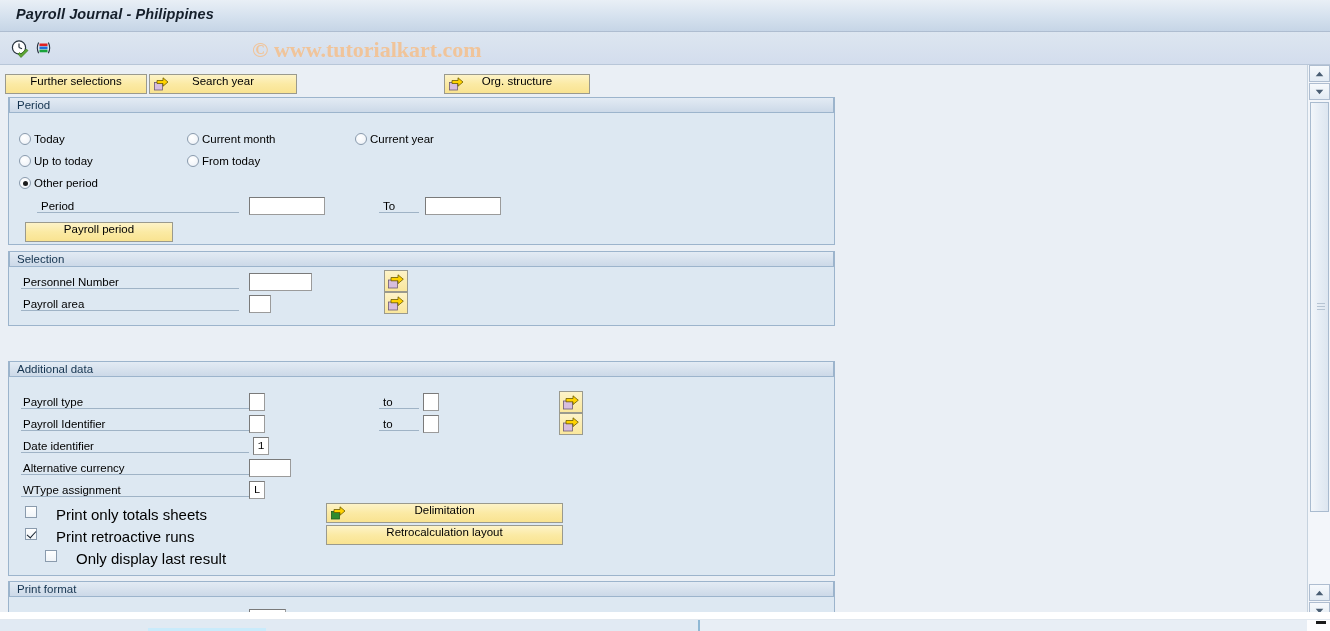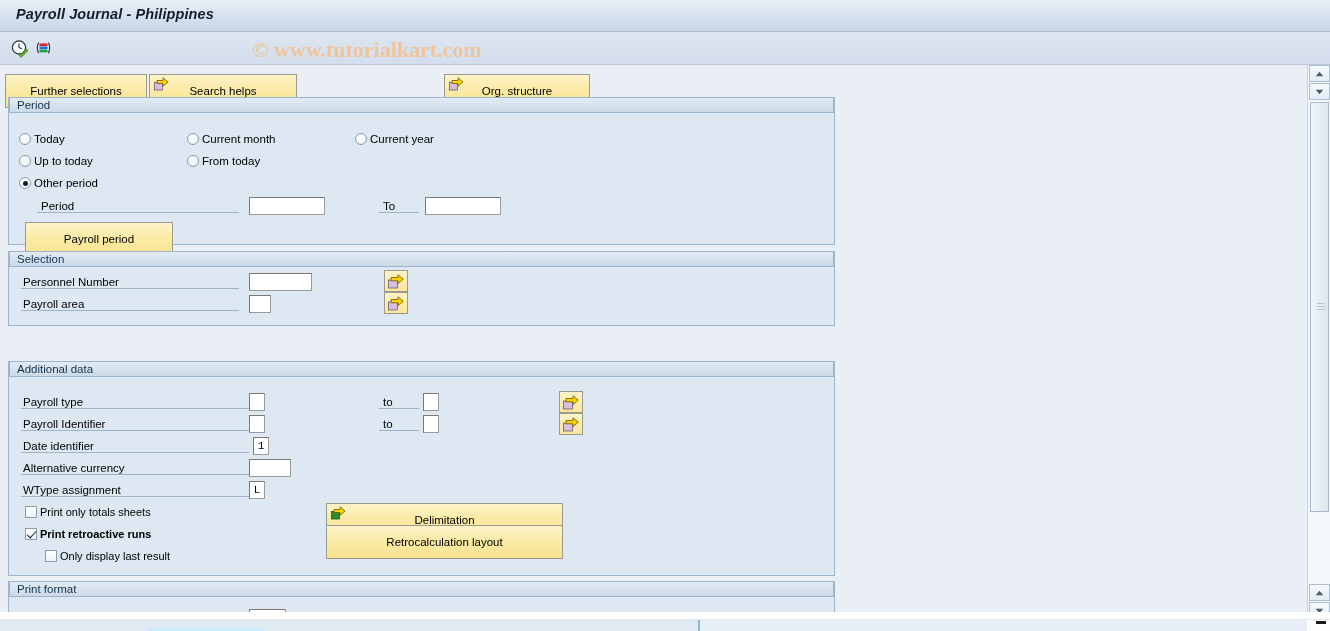--- a/index.html
+++ b/index.html
@@ -85,24 +85,24 @@
   .btn {
     position: absolute;
     height: 20px;
     background: linear-gradient(to bottom, #fdf3c8 0%, #fbeaa4 50%, #f9e391 100%);
     border: 1px solid #9a9a8e;
     box-sizing: border-box;
     font-size: 11.5px;
     color: #000;
     cursor: pointer;
     display: flex;
-    align-items: center;
+    align-items: flex-start;
     justify-content: center;
     white-space: nowrap;
-    padding: 16px;
+    padding: 0;
   }
   .btn .btn-label { pointer-events: none; }
   .btn .bicon {
     position: absolute;
     left: 4px; top: 2px;
     width: 15px; height: 14px;
   }
 
   
   .group {
@@ -187,24 +187,25 @@
     left: 2.5px; top: 2.5px;
     width: 5px; height: 5px;
     border-radius: 50%;
     background: #1c1c1c;
   }
 
   
   .check-wrap {
     position: absolute;
     display: flex;
-    align-items: flex-end;
-    cursor: pointer;
-    white-space: nowrap;
-    font-size: 11px;
+    align-items: flex-start;
+    cursor: pointer;
+    white-space: nowrap;
+    font-size: 15px;
+    gap: 16px;
   }
   .cbox {
     width: 12px; height: 12px;
     background: linear-gradient(to bottom, #ffffff 0%, #f0f4f8 100%);
     border: 1px solid #8a9bad;
     box-sizing: border-box;
     margin-right: 3px;
     position: relative;
     flex: none;
   }
@@ -358,21 +359,21 @@
       <span class="btn-label">Further selections</span>
     </button>
 
     <button class="btn" style="left:149px; top:9px; width:148px;">
       <span class="bicon">
         <svg width="15" height="14" viewBox="0 0 15 14">
           <rect x="0.5" y="5.5" width="8" height="7.5" fill="#d7bede" stroke="#6c5a75" stroke-width="0.8"></rect>
           <path d="M3 3.5 L9 3.5 L9 0.8 L14 5 L9 9.2 L9 6.5 L3 6.5 Z" fill="#ffd200" stroke="#6b5a00" stroke-width="0.8"></path>
         </svg>
       </span>
-      <span class="btn-label">Search helps</span>
+      <span class="btn-label">Search year</span>
     </button>
 
     <button class="btn" style="left:444px; top:9px; width:146px;">
       <span class="bicon">
         <svg width="15" height="14" viewBox="0 0 15 14">
           <rect x="0.5" y="5.5" width="8" height="7.5" fill="#d7bede" stroke="#6c5a75" stroke-width="0.8"></rect>
           <path d="M3 3.5 L9 3.5 L9 0.8 L14 5 L9 9.2 L9 6.5 L3 6.5 Z" fill="#ffd200" stroke="#6b5a00" stroke-width="0.8"></path>
         </svg>
       </span>
       <span class="btn-label">Org. structure</span>
@@ -491,21 +492,21 @@
         <input class="inp" style="left: 240px; top: 82px; width: 42px;" value="">
 
         <div class="lbl-underline" style="left:12px; top:105px; width:228px;"></div>
         <div class="lbl" style="left:14px; top:106px;">WType assignment</div>
         <input class="inp" style="left: 240px; top: 104px; width: 16px; text-align: center;" value="L">
 
         <div class="check-wrap" style="left:16px; top:129px;">
           <span class="cbox"></span>
           <span>Print only totals sheets</span>
         </div>
-        <div class="check-wrap" style="left:16px; top:151px;font-weight:bold;">
+        <div class="check-wrap" style="left:16px; top:151px;">
           <span class="cbox on"></span>
           <span>Print retroactive runs</span>
         </div>
         <div class="check-wrap" style="left:16px; top:173px;padding-left:20px;">
           <span class="cbox"></span>
           <span>Only display last result</span>
         </div>
 
         <button class="btn" style="left:317px; top:126px; width:237px;">
           <span class="bicon">

